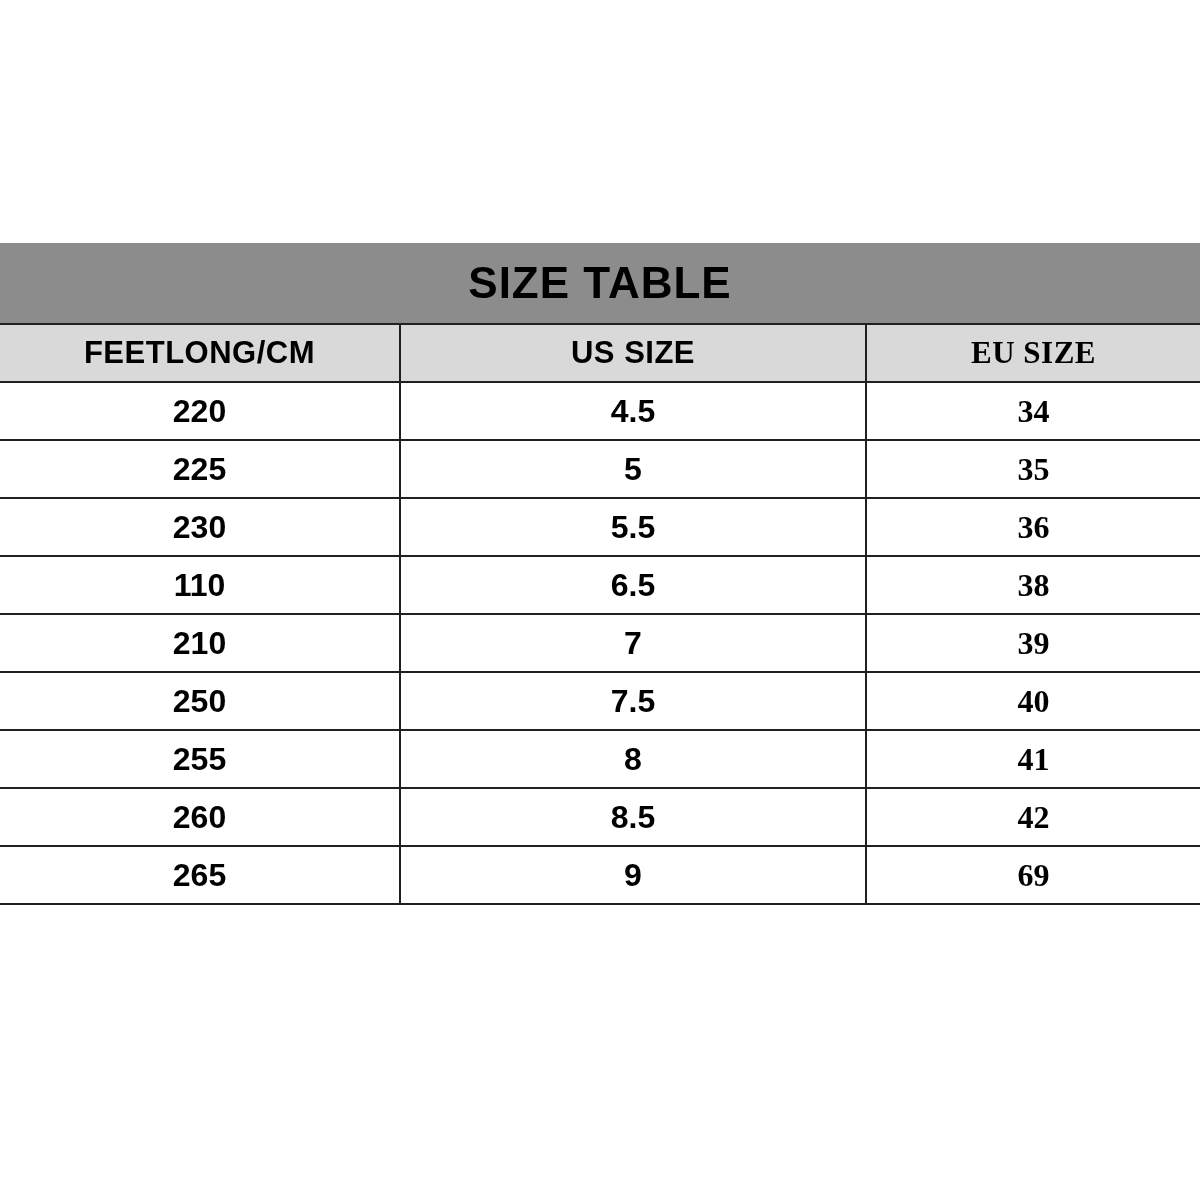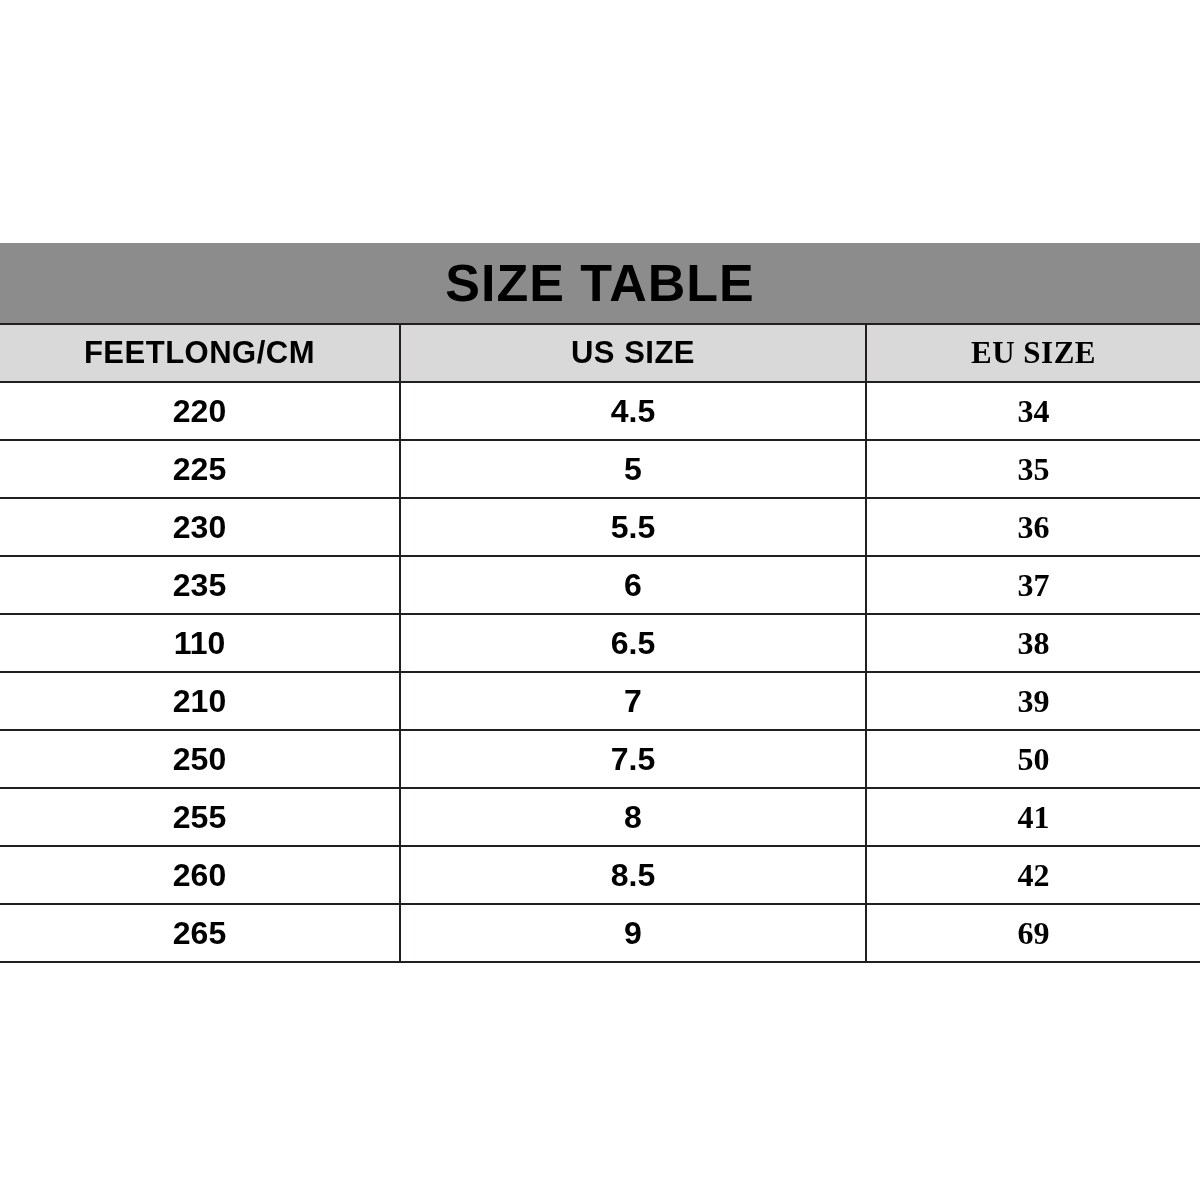--- a/index.html
+++ b/index.html
@@ -35,21 +35,21 @@
     border: 2px solid #231f20;
     padding: 0;
     text-align: center;
     vertical-align: middle;
     color: #000000;
     font-weight: bold;
   }
   .title-cell {
     background: #8c8c8c;
     height: 80px;
-    font-size: 52px;
+    font-size: 44px;
     letter-spacing: 1px;
     border-left: none !important;
     border-right: none !important;
     border-top: none !important;
   }
   .head-cell {
     background: #d9d9d9;
     height: 56px;
     font-size: 31px;
     letter-spacing: 0.5px;
@@ -102,38 +102,33 @@
             <td class="body-cell first">225</td>
             <td class="body-cell">5</td>
             <td class="body-cell last">35</td>
           </tr>
           <tr>
             <td class="body-cell first">230</td>
             <td class="body-cell">5.5</td>
             <td class="body-cell last">36</td>
           </tr>
           <tr>
-            <td class="body-cell first">235</td>
-            <td class="body-cell">6</td>
-            <td class="body-cell last">37</td>
-          </tr>
-          <tr>
             <td class="body-cell first">110</td>
             <td class="body-cell">6.5</td>
             <td class="body-cell last">38</td>
           </tr>
           <tr>
             <td class="body-cell first">210</td>
             <td class="body-cell">7</td>
             <td class="body-cell last">39</td>
           </tr>
           <tr>
             <td class="body-cell first">250</td>
             <td class="body-cell">7.5</td>
-            <td class="body-cell last">50</td>
+            <td class="body-cell last">40</td>
           </tr>
           <tr>
             <td class="body-cell first">255</td>
             <td class="body-cell">8</td>
             <td class="body-cell last">41</td>
           </tr>
           <tr>
             <td class="body-cell first">260</td>
             <td class="body-cell">8.5</td>
             <td class="body-cell last">42</td>

